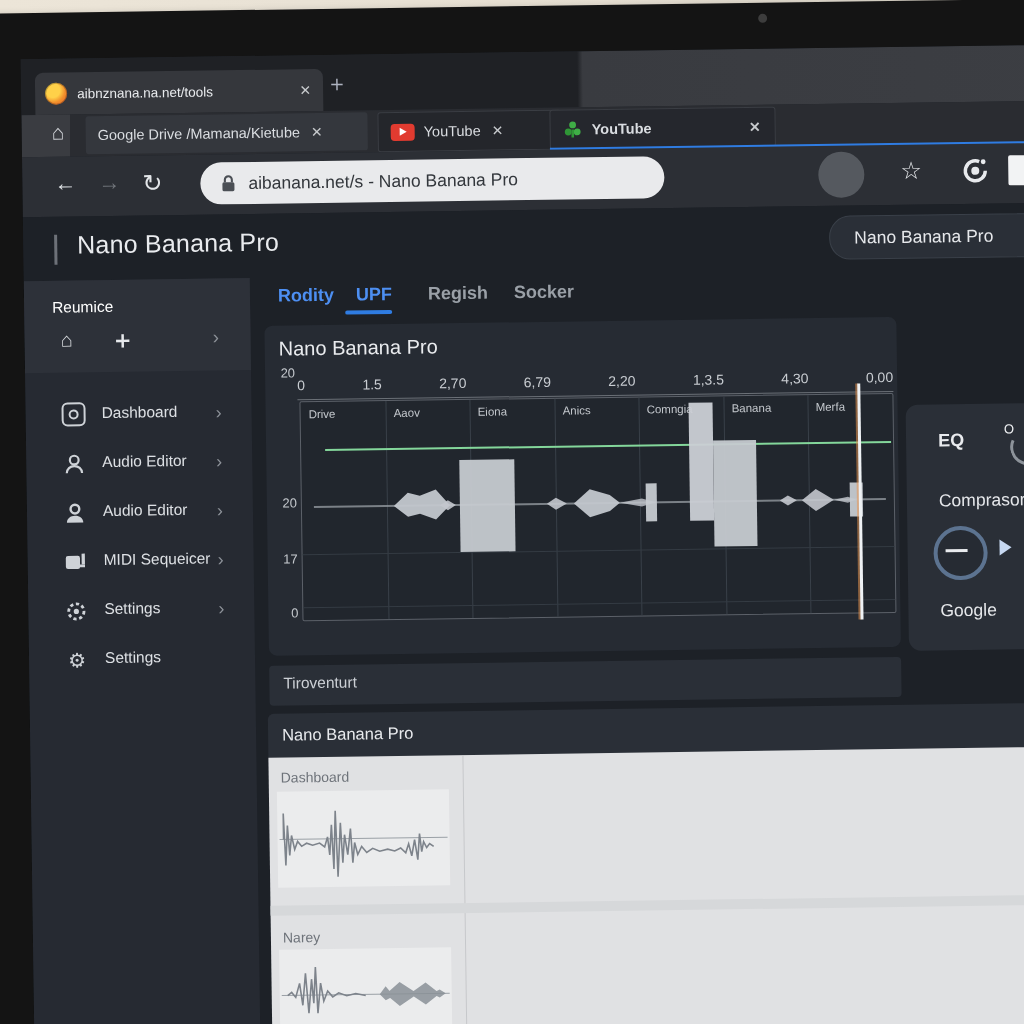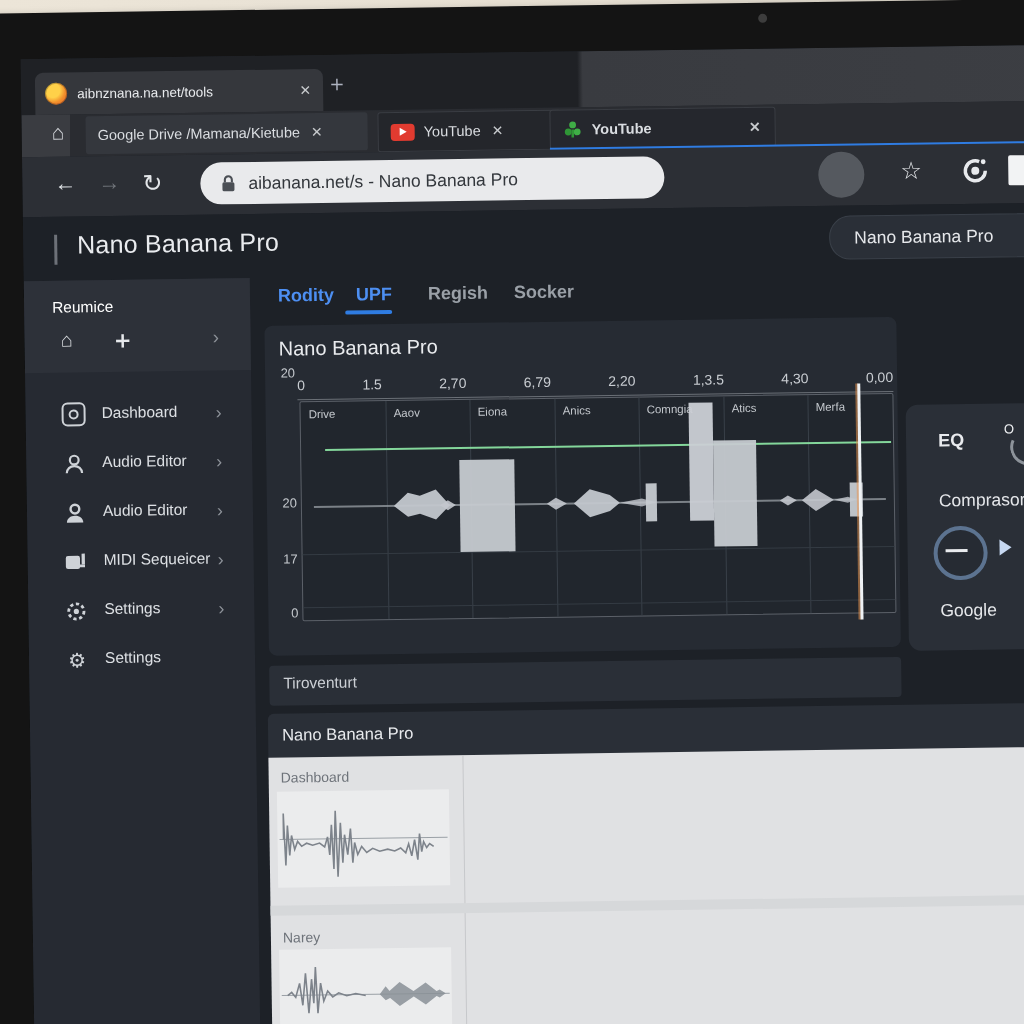--- a/index.html
+++ b/index.html
@@ -282,21 +282,21 @@
           <div class="vline" style="left:423px"></div>
           <div class="vline" style="left:507px"></div>
           <div class="hline" style="top:152px"></div>
           <div class="hline" style="top:205px"></div>
 
           <span class="collabel" style="left:8px">Drive</span>
           <span class="collabel" style="left:93px">Aaov</span>
           <span class="collabel" style="left:177px">Eiona</span>
           <span class="collabel" style="left:262px">Anics</span>
           <span class="collabel" style="left:346px">Comngia</span>
-          <span class="collabel" style="left:431px">Atics</span>
+          <span class="collabel" style="left:431px">Banana</span>
           <span class="collabel" style="left:515px">Merfa</span>
 
           <div class="greenline"></div>
 
           <svg class="wavesvg" width="592" height="218" viewBox="0 0 592 218">
             <line x1="12" y1="105" x2="584" y2="105" stroke="#9aa0a6" stroke-width="2" opacity="0.75"></line>
             <path d="M92 105 l14 -13 12 3 16 -6 14 16 -14 14 -16 -6 -12 3 z" fill="#c3c7cd" opacity="0.95"></path>
             <path d="M138 105 l8 -5 8 5 -8 5 z" fill="#c3c7cd" opacity="0.9"></path>
             <rect x="158" y="60" width="55" height="92" fill="#c6cad0" opacity="0.95"></rect>
             <path d="M245 105 l9 -6 11 6 -11 6 z" fill="#c3c7cd" opacity="0.9"></path>

